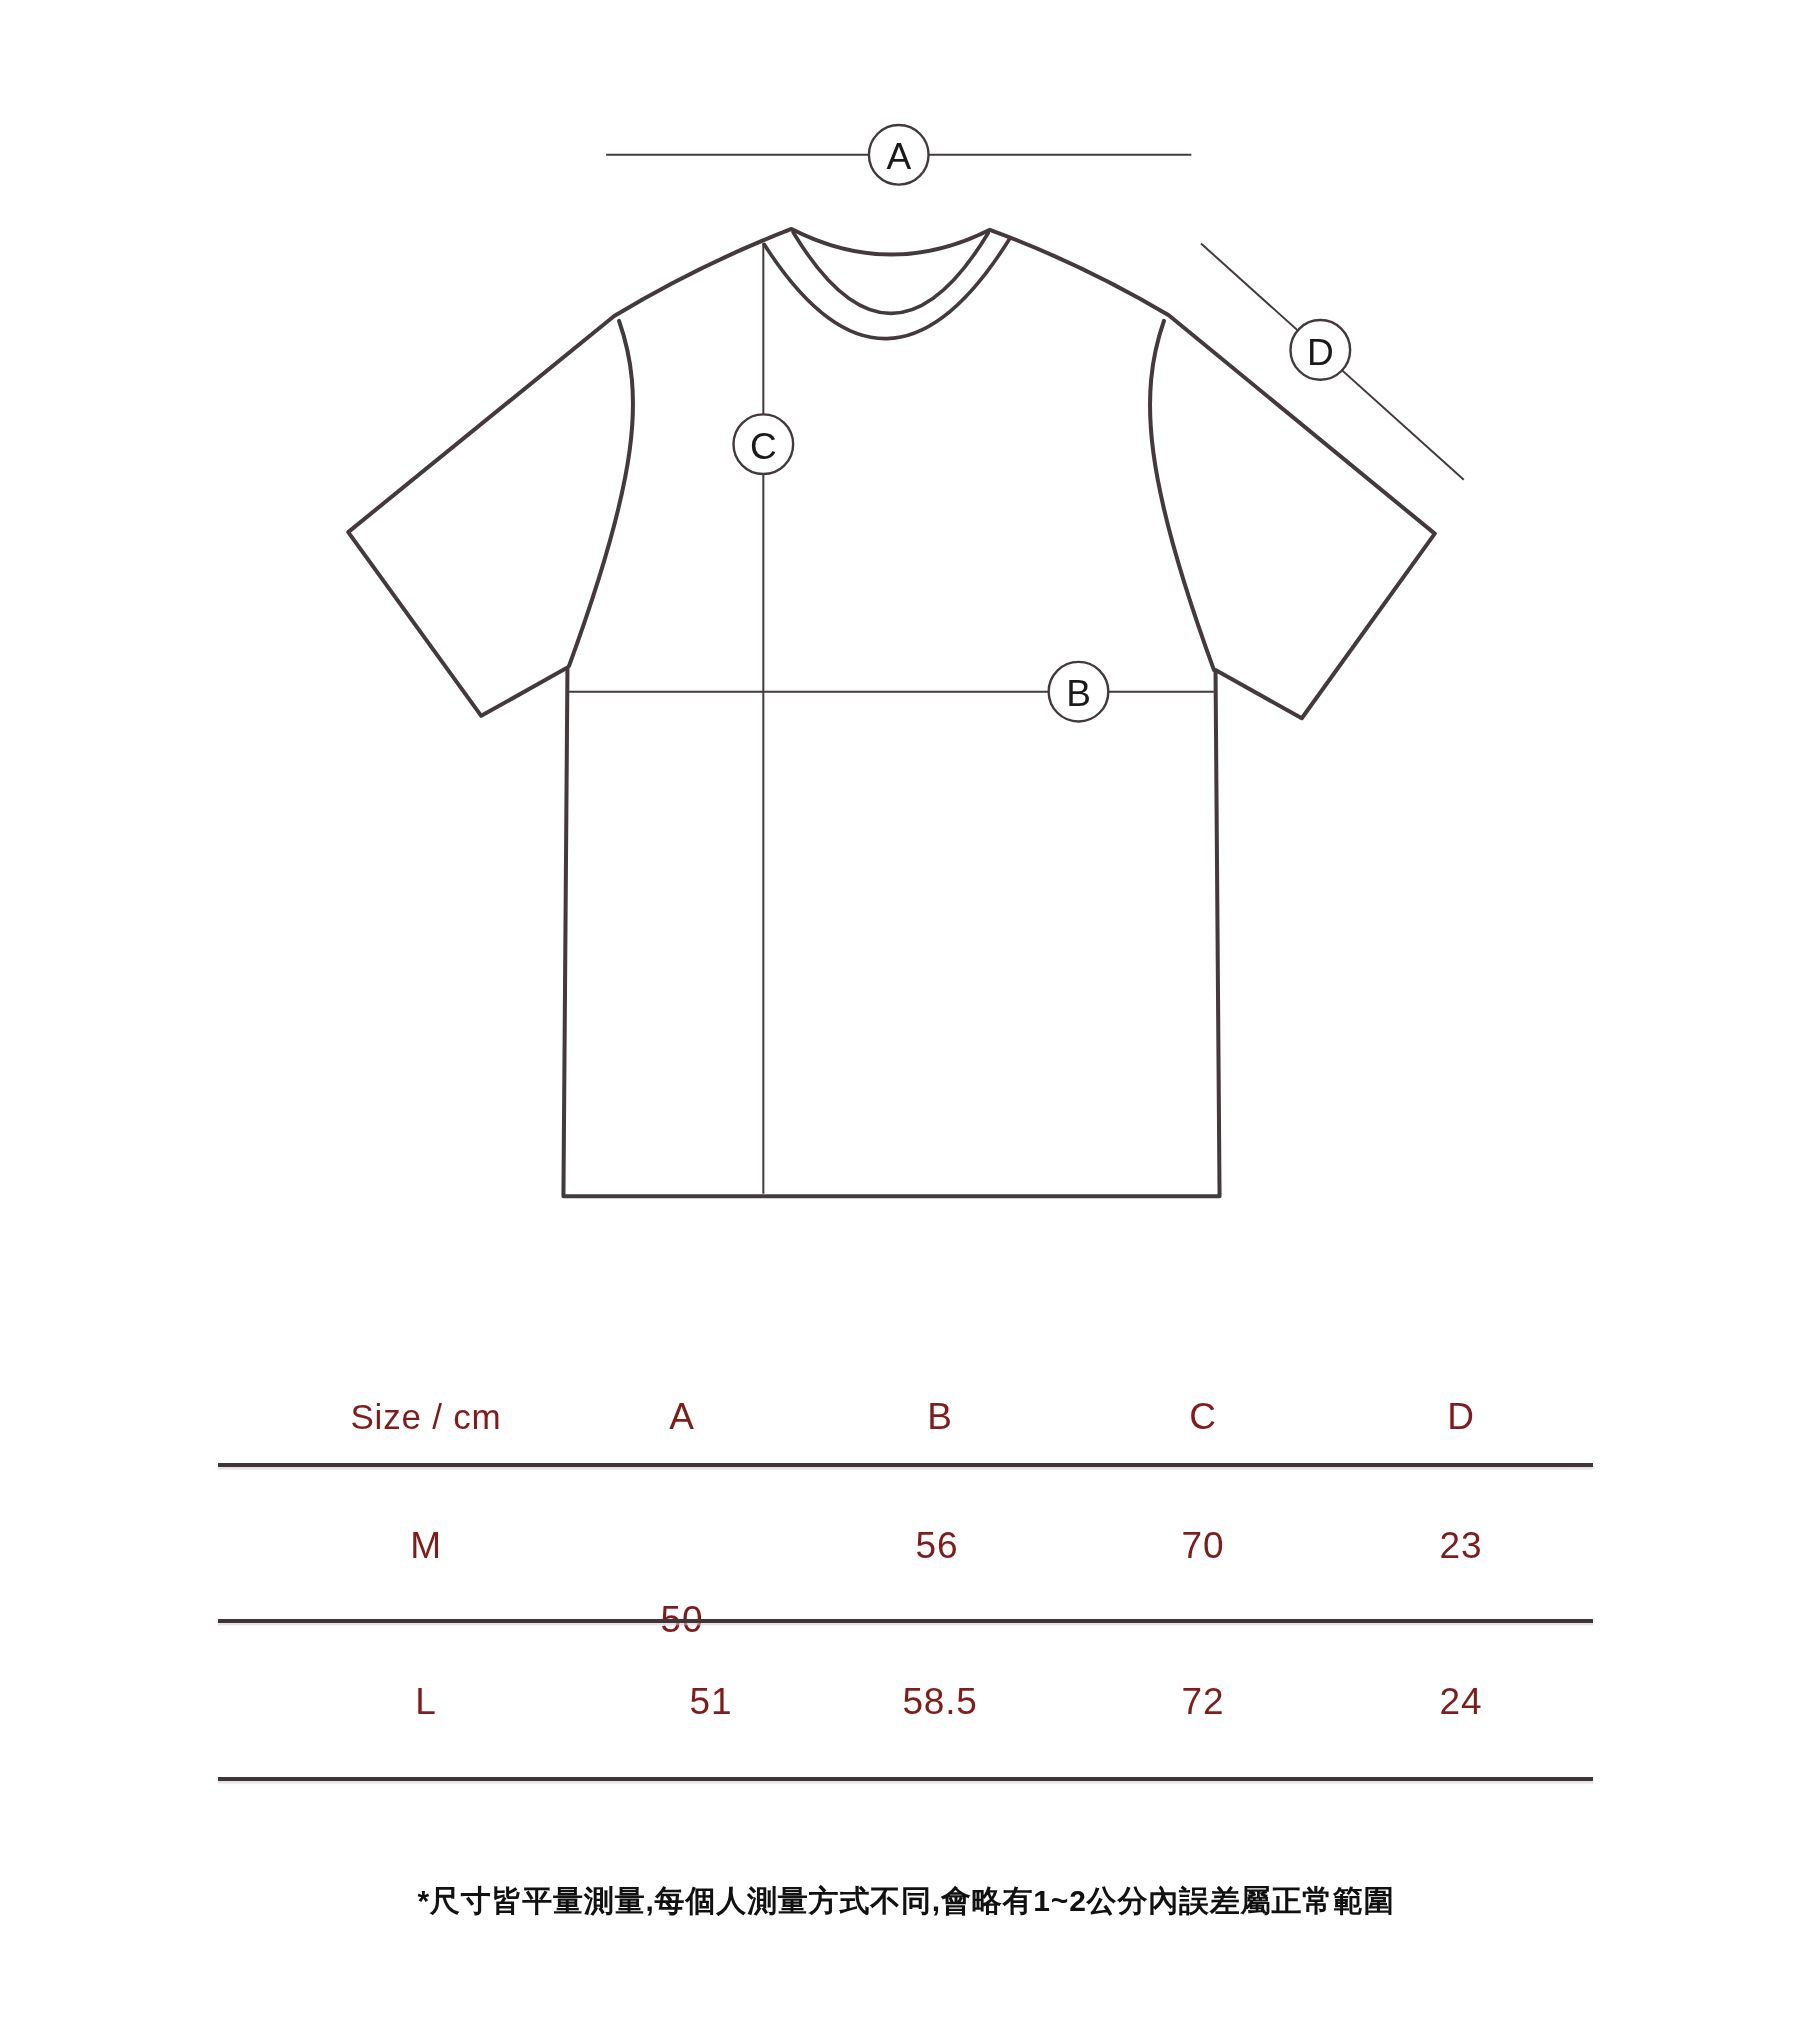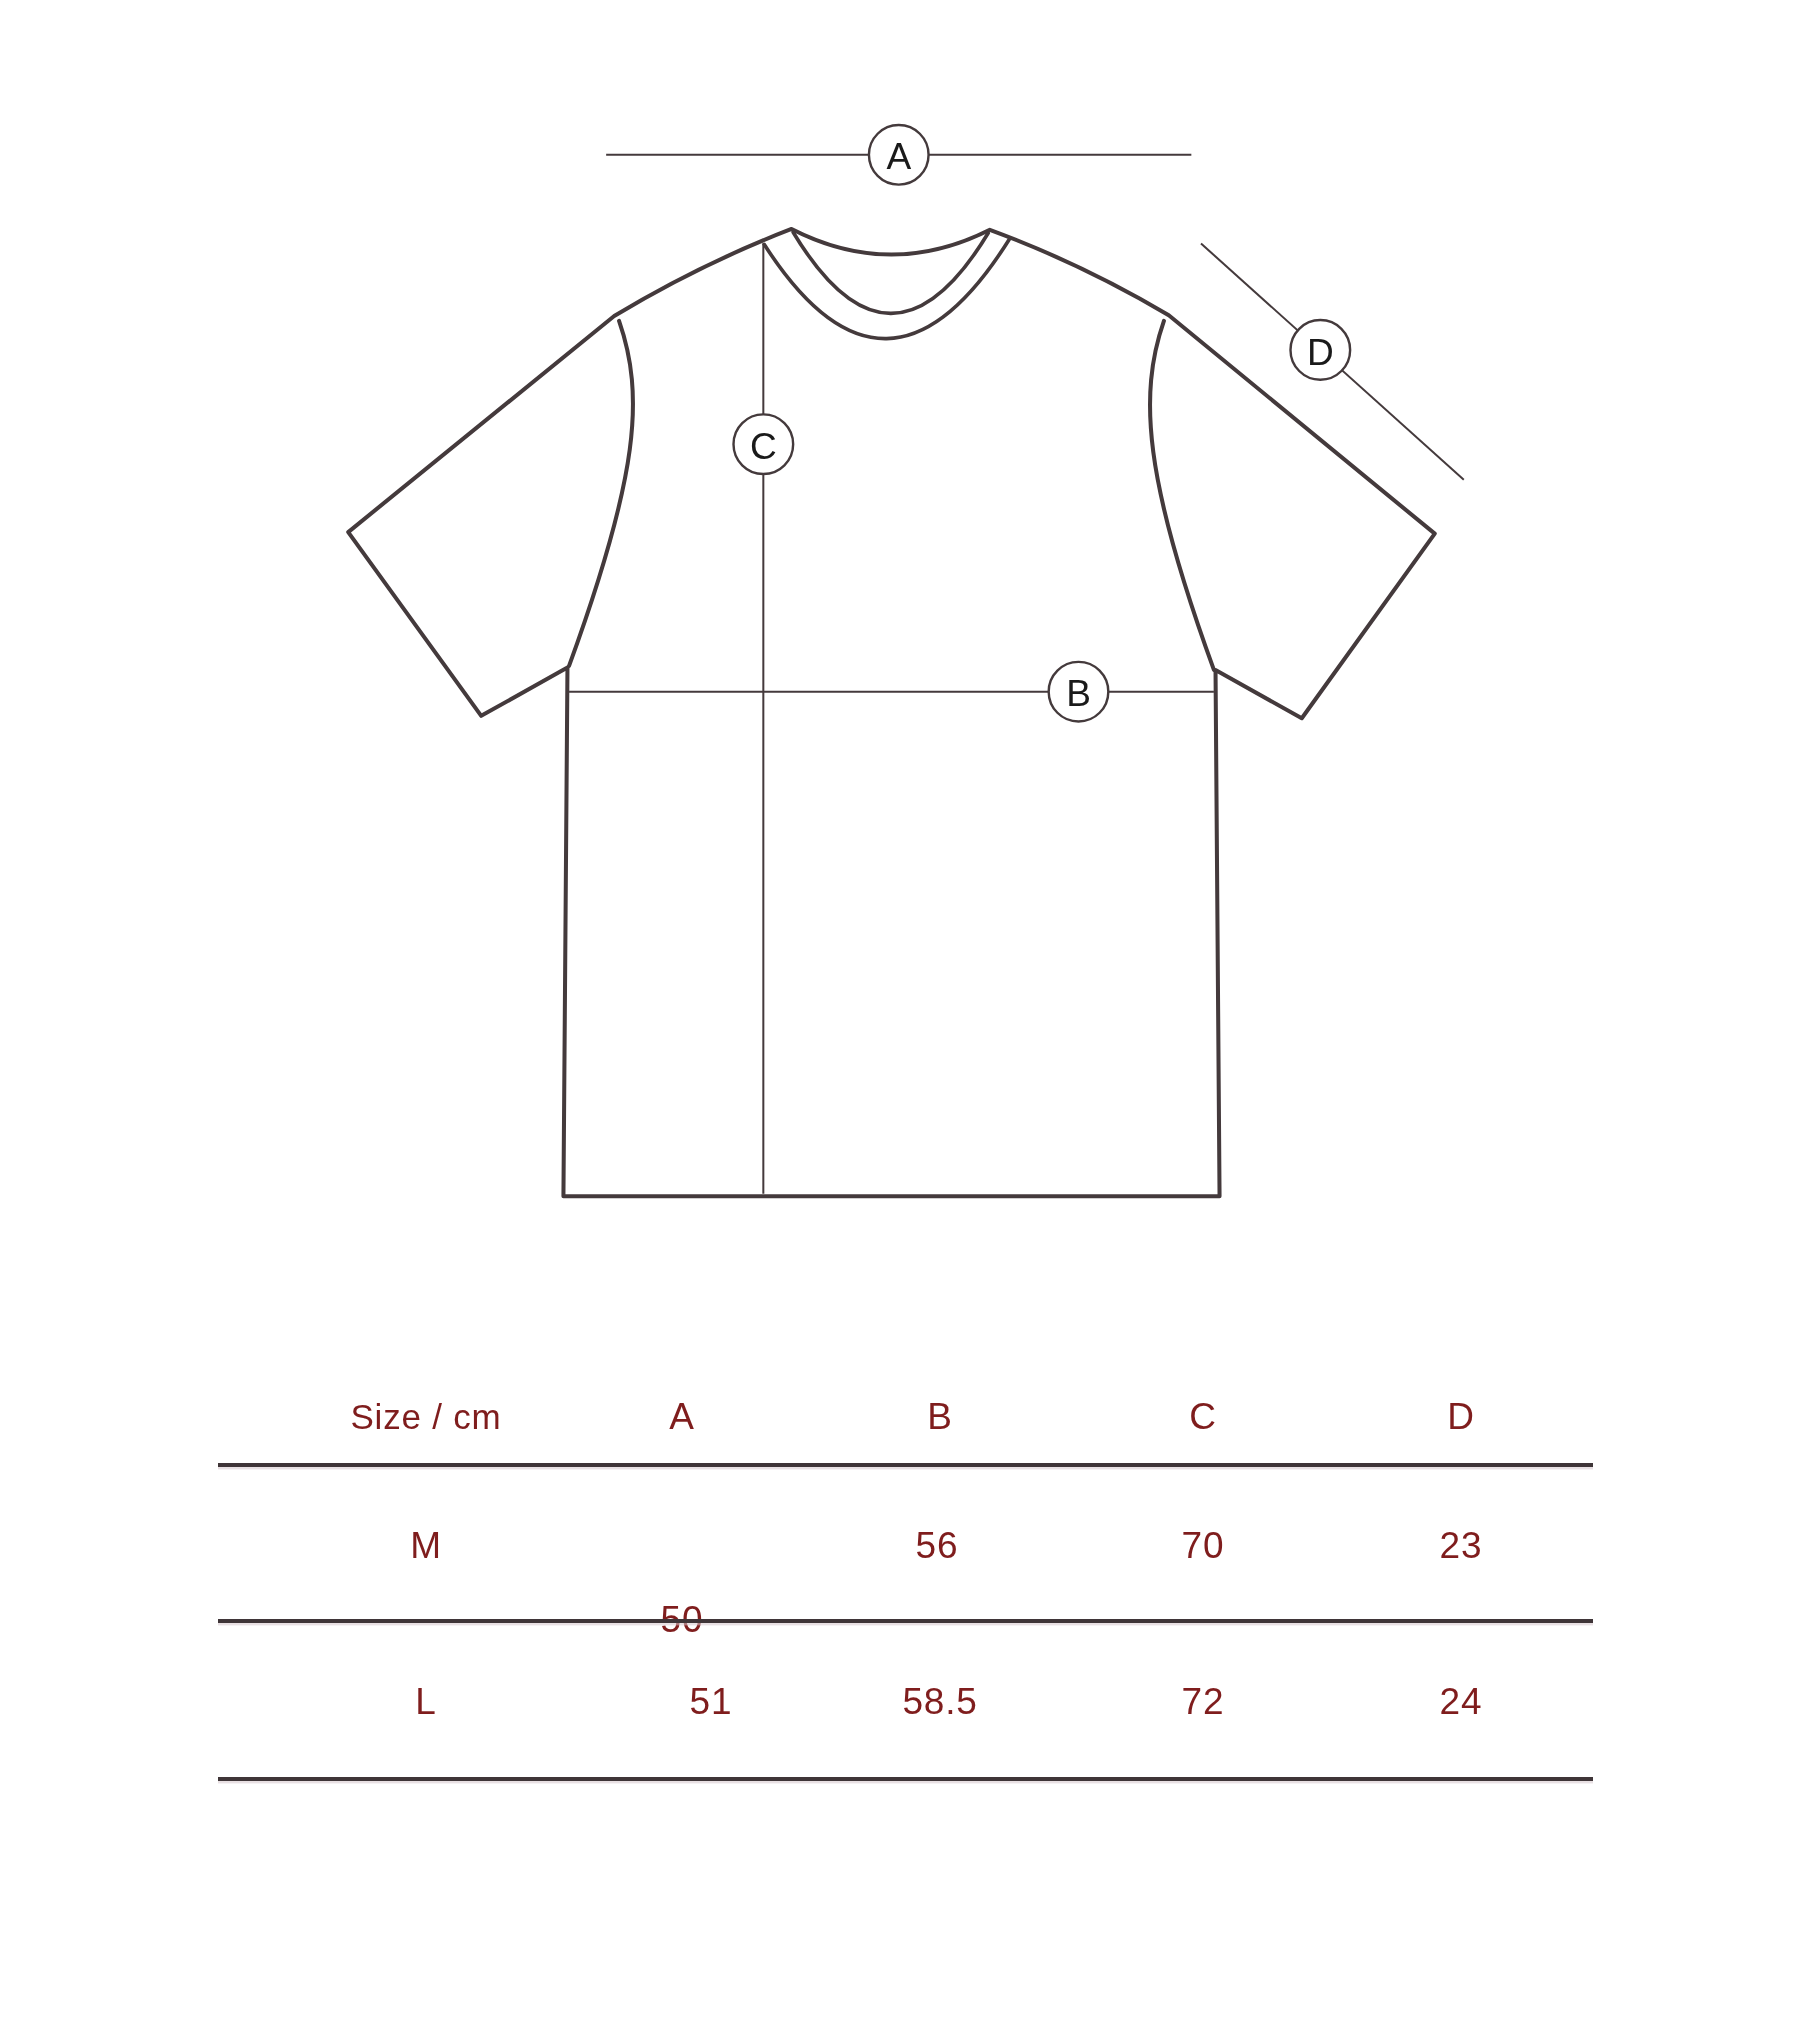--- a/index.html
+++ b/index.html
@@ -117,15 +117,16 @@
 
     <span class="cell" style="left:426px;top:1702px;">L</span>
     <span class="cell" style="left:711px;top:1702px;">51</span>
     <span class="cell" style="left:940px;top:1702px;">58.5</span>
     <span class="cell" style="left:1203px;top:1702px;">72</span>
     <span class="cell" style="left:1461px;top:1702px;">24</span>
 
     <div class="rule" style="top:1777px;"></div>
   </div>
 
+  <div class="footnote">*尺寸皆平量測量,每個人測量方式不同,會略有1~2公分內誤差屬正常範圍</div>
 
 </div>
 
 
 </body></html>

